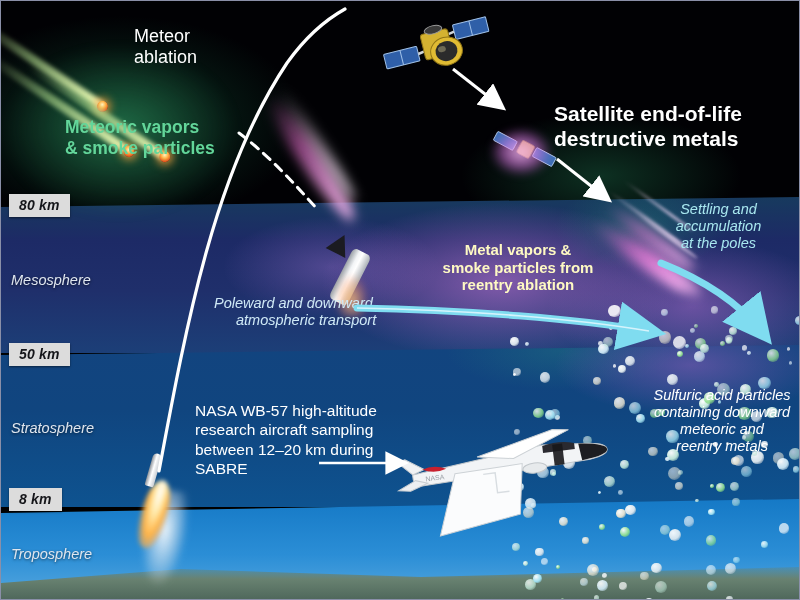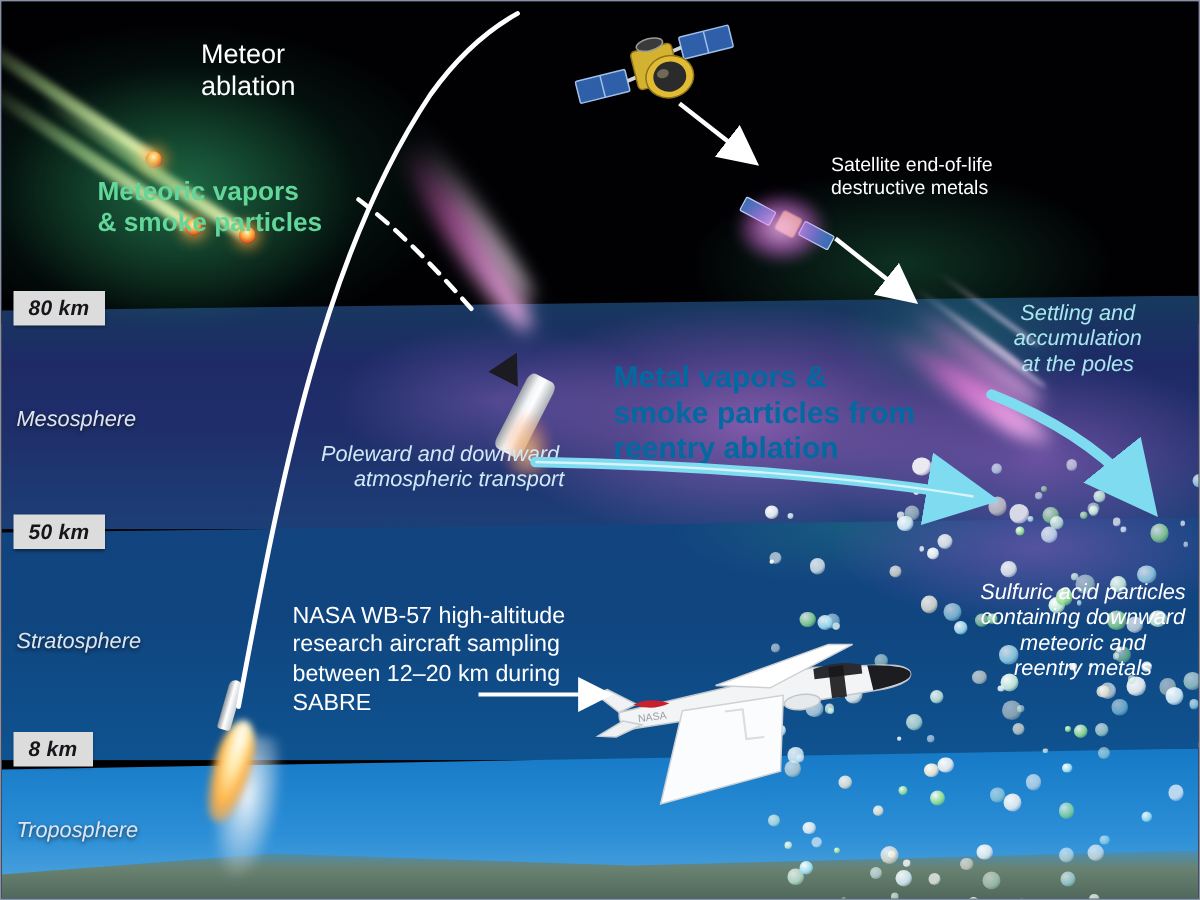--- a/index.html
+++ b/index.html
@@ -71,22 +71,22 @@
   .layer-name{
     position:absolute;left:10px;
     color:#dfe6ef;font-style:italic;font-size:14.5px;
     text-shadow:0 1px 3px rgba(0,0,0,.6);
   }
 
   
   .callout{position:absolute;line-height:1.18;}
   .white-bold{color:#ffffff;font-size:18px;}
   .green-bold{color:#63d69a;font-size:17.5px;font-weight:bold;}
-  .white-plain{color:#ffffff;font-size:13px;}
-  .violet-bold{color:#0369a1;font-size:20px;font-weight:bold;}
+  .white-plain{color:#ffffff;font-size:21px;font-weight:bold;}
+  .violet-bold{color:#fef9c3;font-size:15px;font-weight:bold;text-align:center;}
   .cyan-ital{color:#cfe9f6;font-size:14.5px;font-style:italic;}
   .cyan-ital2{color:#a8e7ef;font-size:14.5px;font-style:italic;text-align:center;}
   .white-ital{color:#ffffff;font-size:14.5px;font-style:italic;text-align:center;}
   .blue-plain{color:#ffffff;font-size:15.5px;}
 
   
   .meteor{position:absolute;transform-origin:left center;}
   .mk-trail{
     position:absolute;left:0;top:0;height:9px;border-radius:5px;
     background:linear-gradient(90deg, rgba(190,235,150,0) 0%, rgba(190,235,150,.55) 45%, rgba(228,245,175,.95) 92%, rgba(255,255,200,1) 100%);

